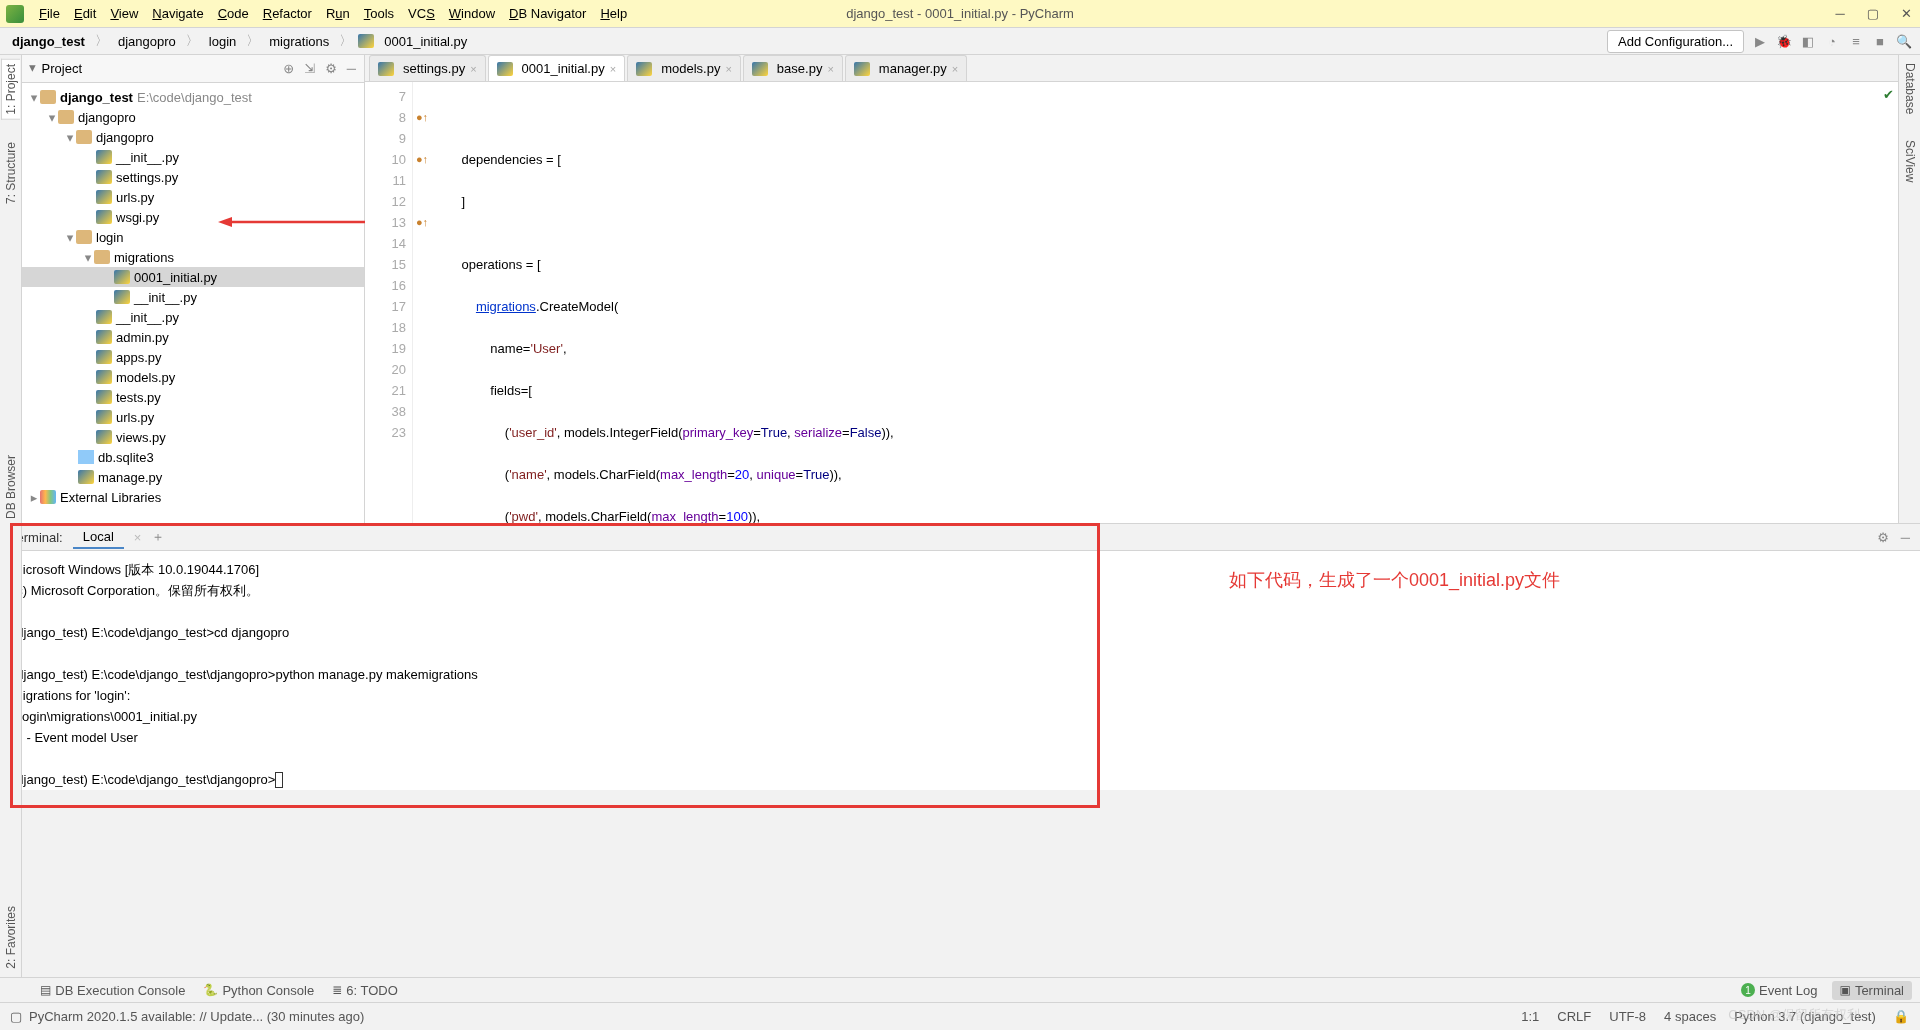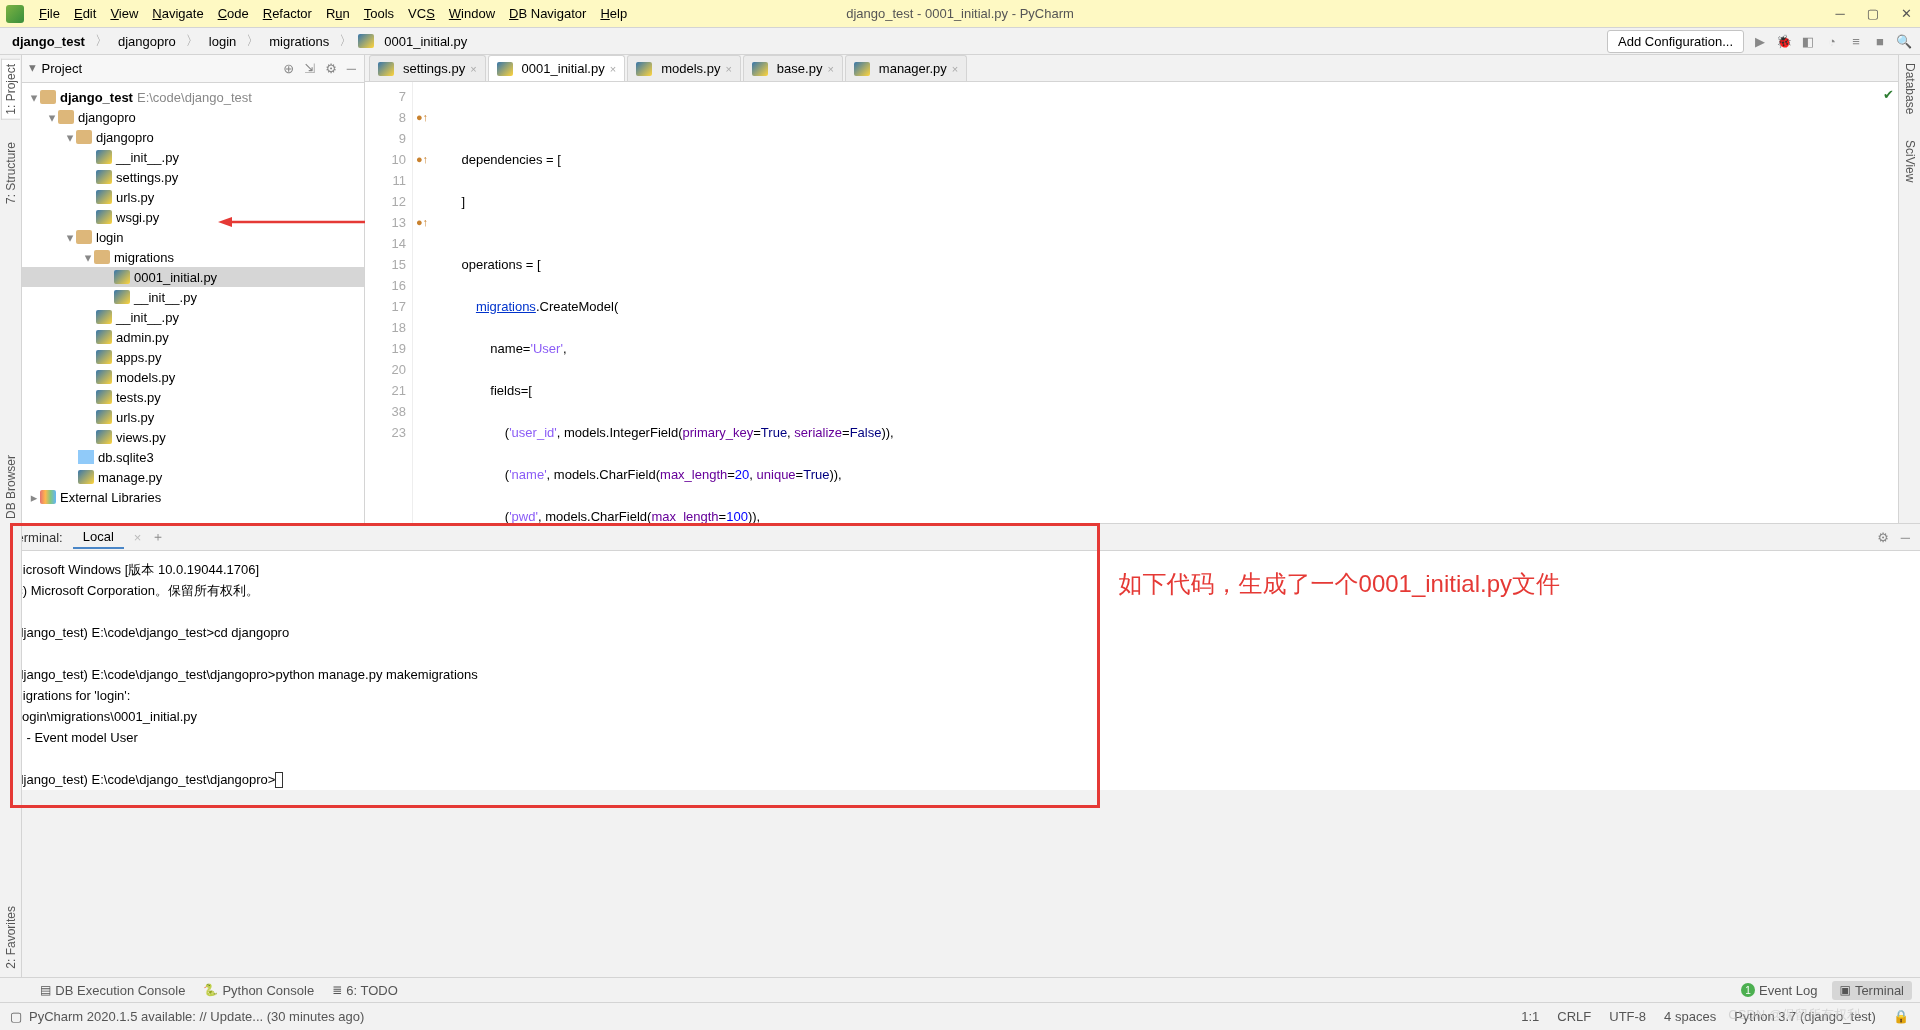--- a/index.html
+++ b/index.html
@@ -45,29 +45,29 @@
 .tab { display:flex; align-items:center; gap:5px; padding:5px 8px; background:#ececec; border:1px solid #d4d4d4; border-bottom:none; margin-right:2px; border-radius:3px 3px 0 0; }
 .tab.active { background:#fff; }
 .tab .x { color:#aaa; cursor:pointer; font-size:11px; }
 .codearea { flex:1; display:flex; font-family:Consolas,monospace; font-size:14px; line-height:21px; }
 .gutter { width:48px; text-align:right; color:#aaa; padding:4px 2px 0 0; background:#fff; border-right:1px solid #eee; }
 .gutter div { padding-right:4px; }
 .markers { width:18px; background:#fff; padding-top:4px; }
 .markers .mk { color:#c9822f; text-align:center; height:21px; font-size:11px; }
 .code { padding:4px 0 0 16px; white-space:pre; }
 .val { color:#000080; }
-.str { color:#8b5cf6; }
+.str { color:#7f1d1d; }
 .link { color:#0033cc; text-decoration:underline; }
 .num { color:#0000ff; }
 .param { color:#660099; }
 .checkmark { position:absolute; right:4px; top:32px; color:#2e7d32; }
 .arrow-annot { position:absolute; left:218px; top:216px; pointer-events:none; }
 .termwrap { position:relative; height:285px; }
 .redbox { position:absolute; left:10px; top:0; right:820px; bottom:0; border:3px solid #e53935; pointer-events:none; z-index:5; }
-.redtext { position:absolute; right:360px; top:45px; color:#e53935; font-size:24px; font-family:"Microsoft YaHei",sans-serif; }
+.redtext { position:absolute; right:360px; top:45px; color:#e53935; font-size:18px; font-family:"Microsoft YaHei",sans-serif; }
 .termhead { height:28px; background:#f2f2f2; border-top:1px solid #d4d4d4; border-bottom:1px solid #d4d4d4; display:flex; align-items:center; padding:0 10px; gap:10px; }
 .termhead .tlabel { color:#333; }
 .termtab { padding:3px 10px; border-bottom:2px solid #4a86c7; }
 .termhead .plus { color:#888; cursor:pointer; }
 .termhead .hright { margin-left:auto; display:flex; gap:12px; color:#888; }
 .termbody { background:#fff; padding:8px 12px; font-family:Consolas,monospace; font-size:14px; line-height:21px; height:239px; overflow:hidden; white-space:pre; position:relative; }
 .cursor { display:inline-block; width:8px; height:16px; border:1px solid #333; vertical-align:middle; }
 .bottombar { position:absolute; bottom:28px; left:0; right:0; height:25px; background:#f2f2f2; border-top:1px solid #d4d4d4; display:flex; align-items:center; padding:0 8px; gap:18px; }
 .bbitem { color:#555; display:flex; align-items:center; gap:4px; font-size:12px; }
 .bbitem.active { background:#d6d6d6; padding:2px 8px; border-radius:3px; }

